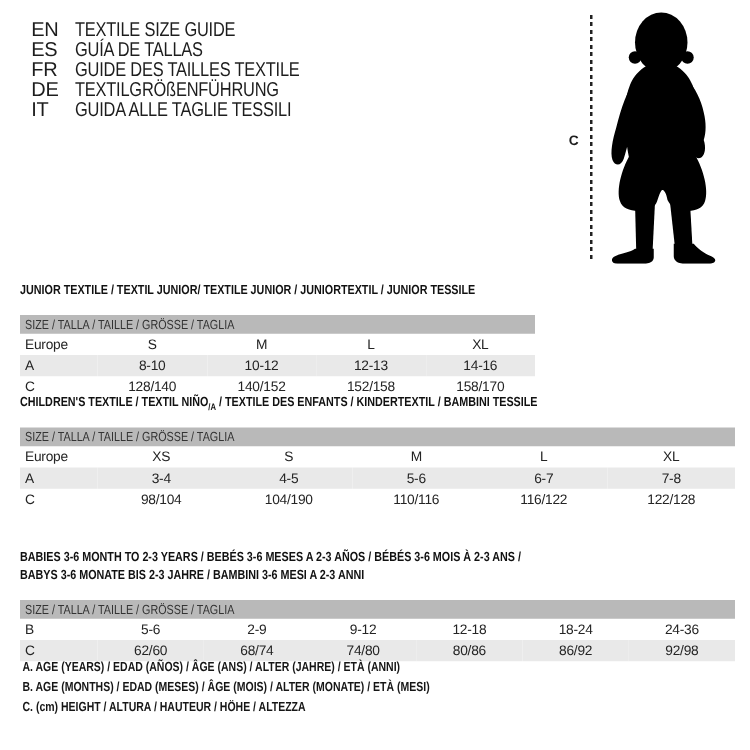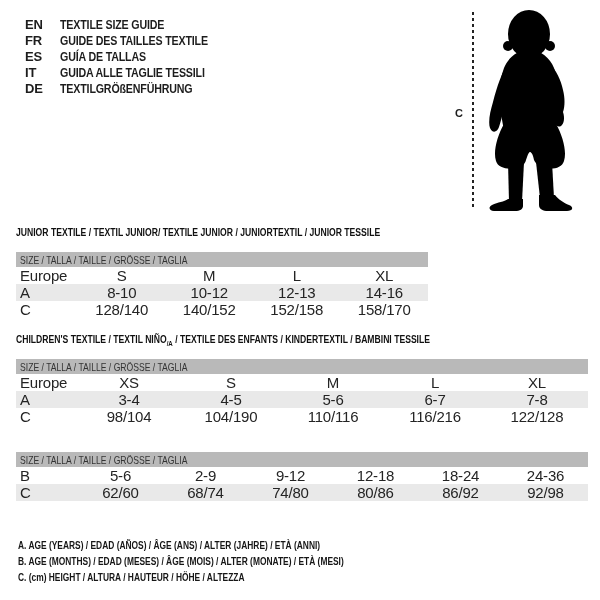--- a/index.html
+++ b/index.html
@@ -8,83 +8,83 @@
     --ink:#1d1d1d;
     --silhouette:#000000;
   }
   html,body{margin:0;padding:0;background:#fff;}
   .page{
     position:relative;width:600px;height:600px;background:#fff;overflow:hidden;
     font-family:"Liberation Sans","DejaVu Sans",sans-serif;color:var(--ink);
   }
   
   .lang-block{position:absolute;left:25px;top:17px;}
-  .lang-row{display:flex;height:16px;line-height:16px;font-weight:bold;font-size:13px;}
+  .lang-row{display:flex;height:16px;line-height:16px;font-weight:normal;font-size:16px;}
   .lang-code{width:35px;flex:0 0 35px;letter-spacing:-0.2px;}
   .cond{display:inline-block;transform:scaleX(0.82);transform-origin:0 50%;white-space:nowrap;}
   .lang-label{letter-spacing:-0.2px;}
   
   .dash-line{
     position:absolute;left:472px;top:12px;width:2px;height:196px;
     background:repeating-linear-gradient(to bottom,#222 0 3px,transparent 3px 6px);
   }
   .measure-label{position:absolute;left:455px;top:107px;font-size:11px;font-weight:bold;}
   .baby-svg{position:absolute;left:478px;top:6px;}
   
   .section{position:absolute;left:16px;margin-top:12px;}
   .section-junior{top:213px;}
-  .section-children{top:320px;}
+  .section-children{top:303px;}
   .section-babies{top:427px;}
   .section-heading{margin:0;font-size:10.5px;font-weight:bold;color:#111;}
   .heading-line{display:block;height:14px;line-height:14px;white-space:nowrap;
     transform:scaleX(0.82);transform-origin:0 50%;letter-spacing:0;}
   .heading-line sub{font-size:7.5px;}
   .size-table{border-collapse:collapse;table-layout:fixed;margin-top:13px;}
   .section-junior .size-table{width:412px;}
   .section-children .size-table,.section-babies .size-table{width:572px;}
   col.col-label{width:62px;}
   th.size-head{
     background:var(--header-bg);font-weight:normal;text-align:left;
     font-size:10.5px;height:15px;padding:0 0 0 4px;color:#333;
   }
   .size-table td{
-    font-size:15px;height:17px;padding:0;text-align:center;color:#242424;letter-spacing:-0.2px;
+    font-size:11px;height:17px;padding:0;text-align:center;color:#242424;letter-spacing:-0.2px;
   }
   .size-table td.row-label{text-align:left;padding-left:4px;}
   .size-table tr.shaded{background:var(--shade-bg);}
   
-  .footnotes{position:absolute;left:18px;top:537px;}
+  .footnotes{position:absolute;left:18px;top:526px;}
   .footnote{height:16px;line-height:16px;font-size:10.5px;font-weight:bold;white-space:nowrap;
     transform:scaleX(0.80);transform-origin:0 50%;color:#161616;}
 </style>
 </head>
 <body>
 
 <div class="page">
 
   <div class="lang-block">
       <div class="lang-row">
         <span class="lang-code">EN</span>
         <span class="lang-label cond">TEXTILE SIZE GUIDE</span>
       </div>
       <div class="lang-row">
+        <span class="lang-code">ES</span>
+        <span class="lang-label cond">GUÍA DE TALLAS</span>
+      </div>
+      <div class="lang-row">
         <span class="lang-code">FR</span>
         <span class="lang-label cond">GUIDE DES TAILLES TEXTILE</span>
       </div>
       <div class="lang-row">
-        <span class="lang-code">ES</span>
-        <span class="lang-label cond">GUÍA DE TALLAS</span>
+        <span class="lang-code">DE</span>
+        <span class="lang-label cond">TEXTILGRÖßENFÜHRUNG</span>
       </div>
       <div class="lang-row">
         <span class="lang-code">IT</span>
         <span class="lang-label cond">GUIDA ALLE TAGLIE TESSILI</span>
-      </div>
-      <div class="lang-row">
-        <span class="lang-code">DE</span>
-        <span class="lang-label cond">TEXTILGRÖßENFÜHRUNG</span>
       </div>
     </div>
 
   <div class="dash-line"></div>
   <div class="measure-label">C</div>
 
   <svg class="baby-svg" width="100" height="205" viewBox="0 0 100 205" aria-hidden="true">
     <g fill="#000">
       <ellipse cx="51" cy="28" rx="21" ry="24"></ellipse>
       <circle cx="30" cy="40" r="5"></circle>
@@ -176,27 +176,31 @@
               <td class="cell">4-5</td>
               <td class="cell">5-6</td>
               <td class="cell">6-7</td>
               <td class="cell">7-8</td>
             </tr>
             <tr>
               <td class="row-label">C</td>
               <td class="cell">98/104</td>
               <td class="cell">104/190</td>
               <td class="cell">110/116</td>
-              <td class="cell">116/216</td>
+              <td class="cell">116/122</td>
               <td class="cell">122/128</td>
             </tr>
           </tbody>
         </table>
       </section>
       <section class="section section-babies">
+        <h2 class="section-heading">
+          <div class="heading-line"><span>BABIES 3-6 MONTH TO 2-3 YEARS / BEBÉS 3-6 MESES A 2-3 AÑOS / BÉBÉS 3-6 MOIS À 2-3 ANS /</span></div>
+          <div class="heading-line"><span>BABYS 3-6 MONATE BIS 2-3 JAHRE / BAMBINI 3-6 MESI A 2-3 ANNI</span></div>
+        </h2>
         <table class="size-table">
           <colgroup>
             <col class="col-label">
             <col>
             <col>
             <col>
             <col>
             <col>
             <col>
           </colgroup>

